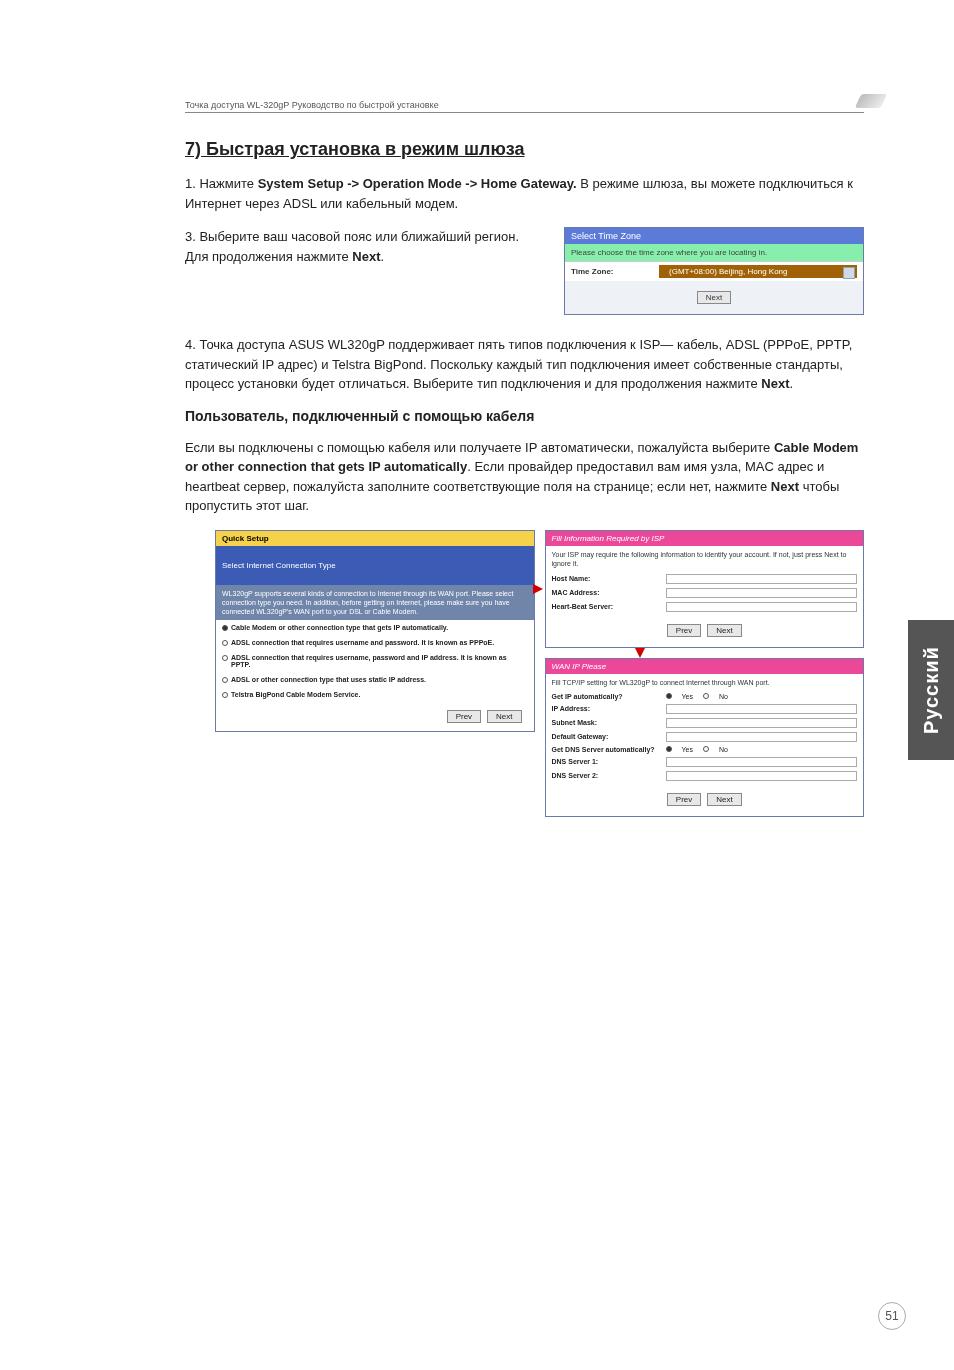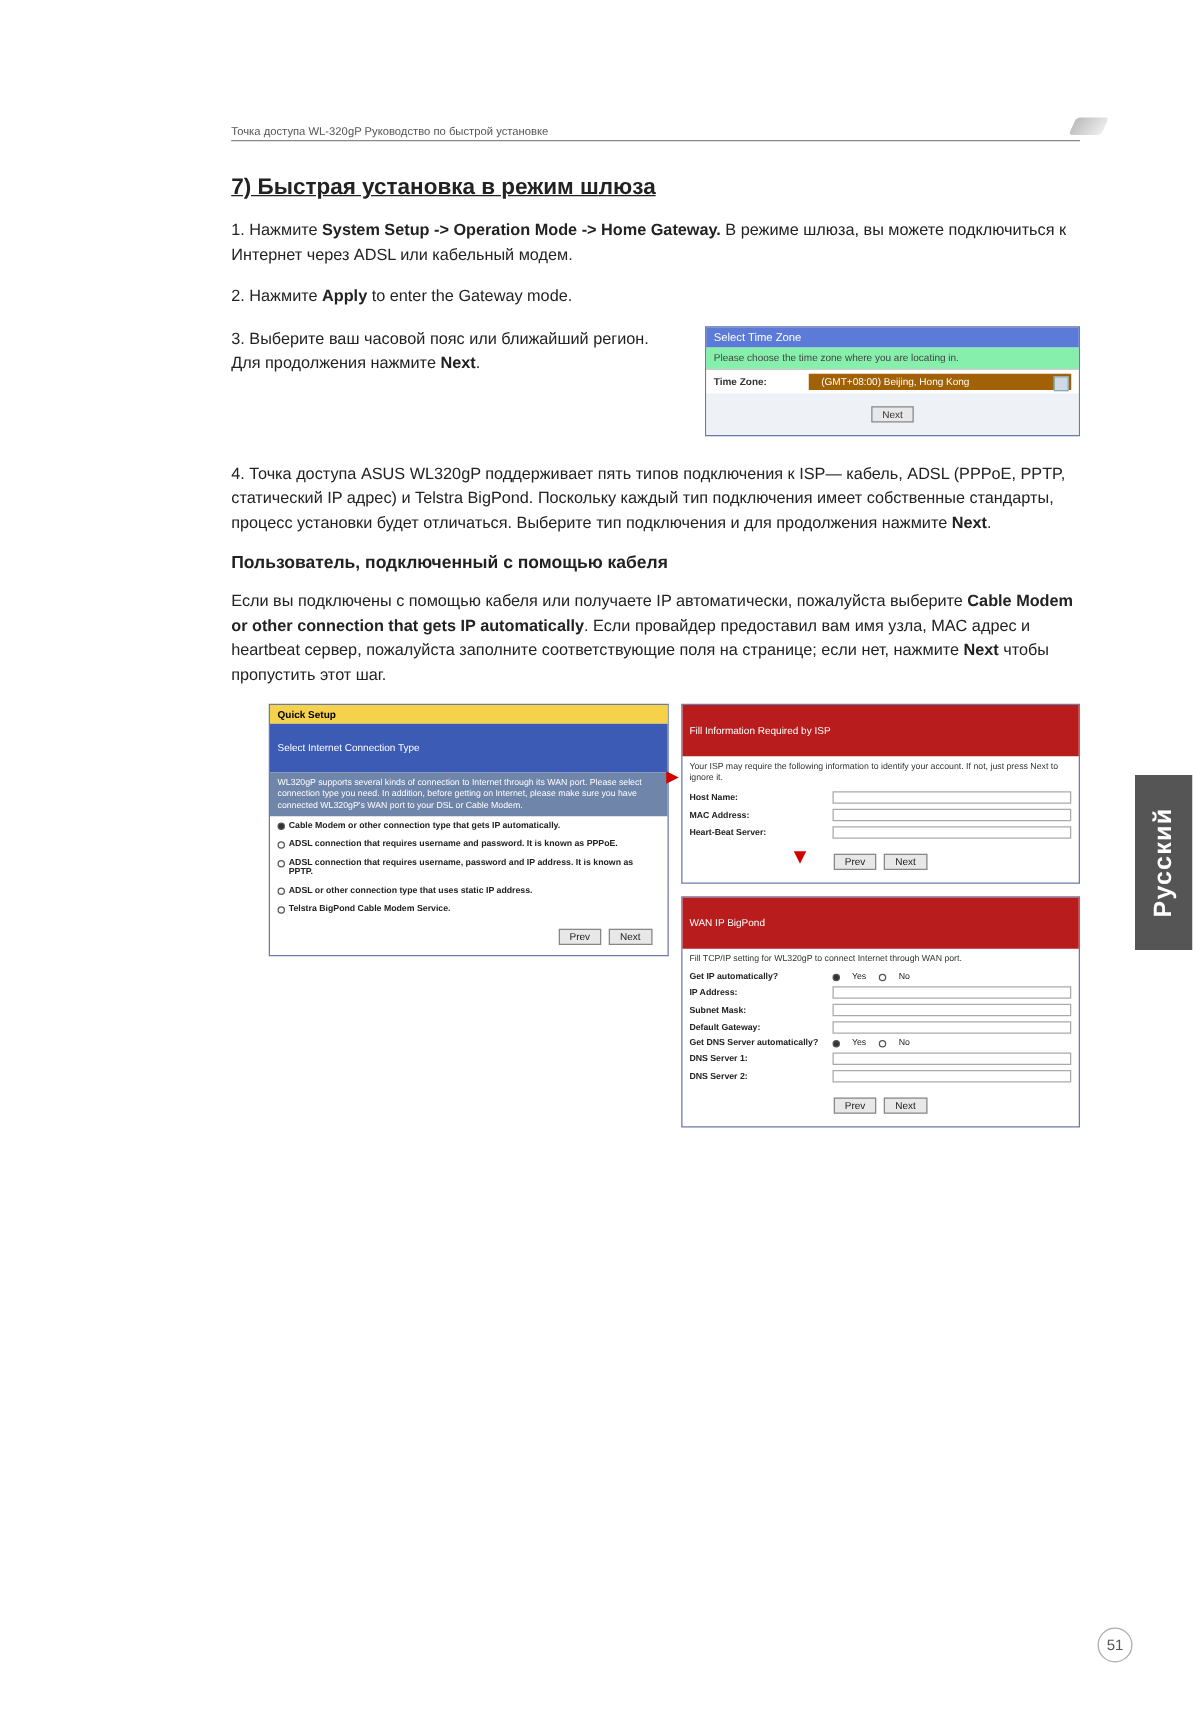--- a/index.html
+++ b/index.html
@@ -71,21 +71,21 @@
     background: #86efac;
     padding: 4px 6px;
     color: #444;
     border-bottom: 1px solid #ccc;
   }
   .panel-row {
     display: flex;
     align-items: center;
     background: #fff;
     padding: 3px 6px;
-    gap: 6px;
+    gap: 18px;
   }
   .panel-row .lbl { flex: 0 0 70px; font-weight: bold; }
   .select-fake {
     flex: 1;
     background: #a16207;
     color: #fff;
     padding: 2px 10px;
     font-size: 8px;
     position: relative;
   }
@@ -132,21 +132,21 @@
   .qs-desc { background: #6f85aa; color: #fff; padding: 4px 6px; line-height: 1.3; }
   .qs-opt { padding: 4px 6px; font-weight: bold; color: #222; display: flex; gap: 3px; }
   .qs-opt .radio { width:6px;height:6px;border:1px solid #555;border-radius:50%; margin-top:1px; flex:0 0 6px;}
   .qs-opt.sel .radio { background:#333; }
   .qs-foot { text-align: right; padding: 8px 10px; }
   .isp-panel {
     border: 1px solid #6a7ba8;
     font-size: 7px;
     background: #fff;
   }
-  .isp-head { background: #b91c1c; color: #fff; padding: 16px 6px; font-size: 8px; }
+  .isp-head { background: #ec4899; color: #fff; padding: 3px 6px; font-size: 8px; font-style: italic; }
   .isp-note { padding: 4px 6px; color: #333; line-height: 1.3; }
   .isp-row { display: flex; align-items: center; padding: 2px 6px; gap: 4px; }
   .isp-row .l { flex: 0 0 110px; font-weight: bold; }
   .isp-row .f { flex:1; height: 10px; border: 1px solid #aaa; background:#fff; }
   .isp-foot { text-align: center; padding: 10px 0; }
   .wan-panel { margin-top: 10px; }
   .radio-yn { display: flex; gap: 10px; align-items: center; }
   .radio-yn .r { width:6px;height:6px;border:1px solid #555;border-radius:50%; }
   .radio-yn .r.on { background:#333; }
   .red-arrow {
@@ -204,23 +204,20 @@
 
 <div class="page">
   <div class="top-header">Точка доступа WL-320gP Руководство по быстрой установке</div>
 
   <h2 class="section-title">7) Быстрая установка в режим шлюза</h2>
 
   <p class="body-text">
     <span>1. Нажмите </span><b>System Setup -&gt; Operation Mode -&gt; Home Gateway.</b><span> В режиме шлюза, вы можете подключиться  к Интернет через ADSL или кабельный модем.</span>
   </p>
 
-  <p class="body-text">
-    <span>2. Нажмите </span><b>Apply</b><span> to enter the Gateway mode.</span>
-  </p>
 
   <div class="row-3">
     <div class="left-text">
       <span>3. Выберите ваш часовой пояс или ближайший регион. Для продолжения нажмите </span><b>Next</b><span>.</span>
     </div>
     <div class="panel panel-timezone">
       <div class="panel-head">Select Time Zone</div>
       <div class="panel-sub">Please choose the time zone where you are locating in.</div>
       <div class="panel-row">
         <span class="lbl">Time Zone:</span>
@@ -294,21 +291,21 @@
           </div>
         <div class="isp-foot">
           <span class="btn-fake">Prev</span>
           <span class="btn-fake">Next</span>
         </div>
       </div>
 
       <span class="red-arrow down" style="left:90px; top:118px;"></span>
 
       <div class="isp-panel wan-panel">
-        <div class="isp-head">WAN IP BigPond</div>
+        <div class="isp-head">WAN IP Please</div>
         <div class="isp-note">Fill TCP/IP setting for WL320gP to connect Internet through WAN port.</div>
         <div class="isp-row">
           <span class="l">Get IP automatically?</span>
           <span class="radio-yn">
             <span class="r on"></span>
               <span>Yes</span>
             <span class="r"></span>
               <span>No</span>
           </span>
         </div>

